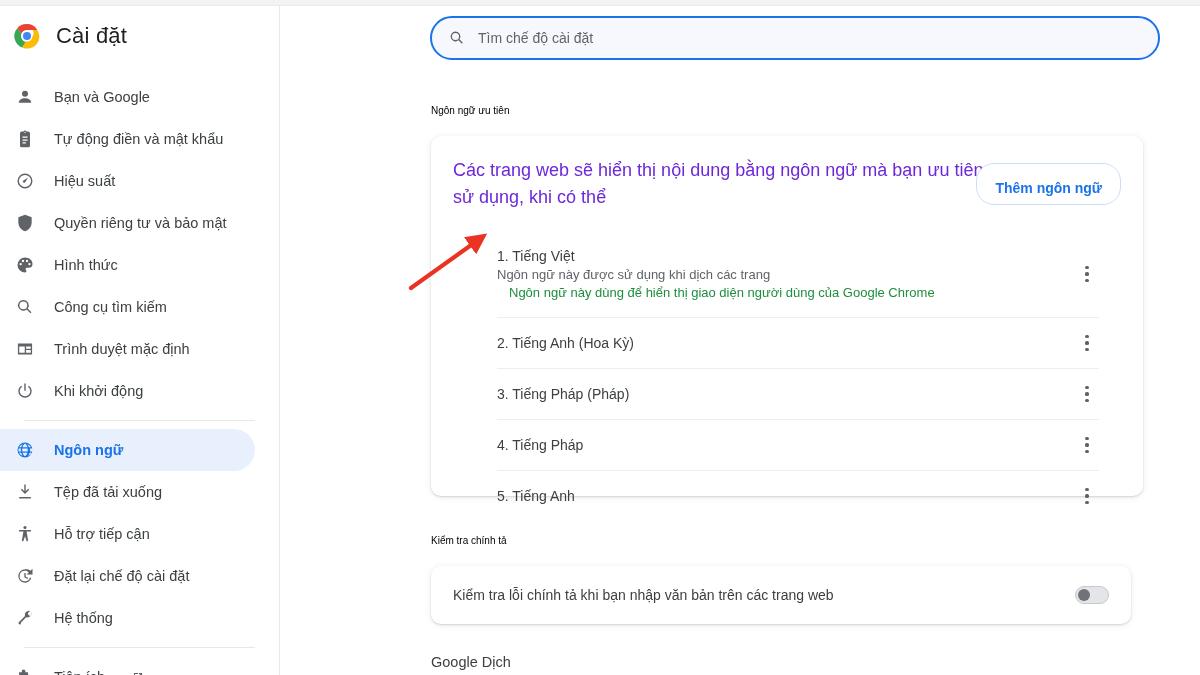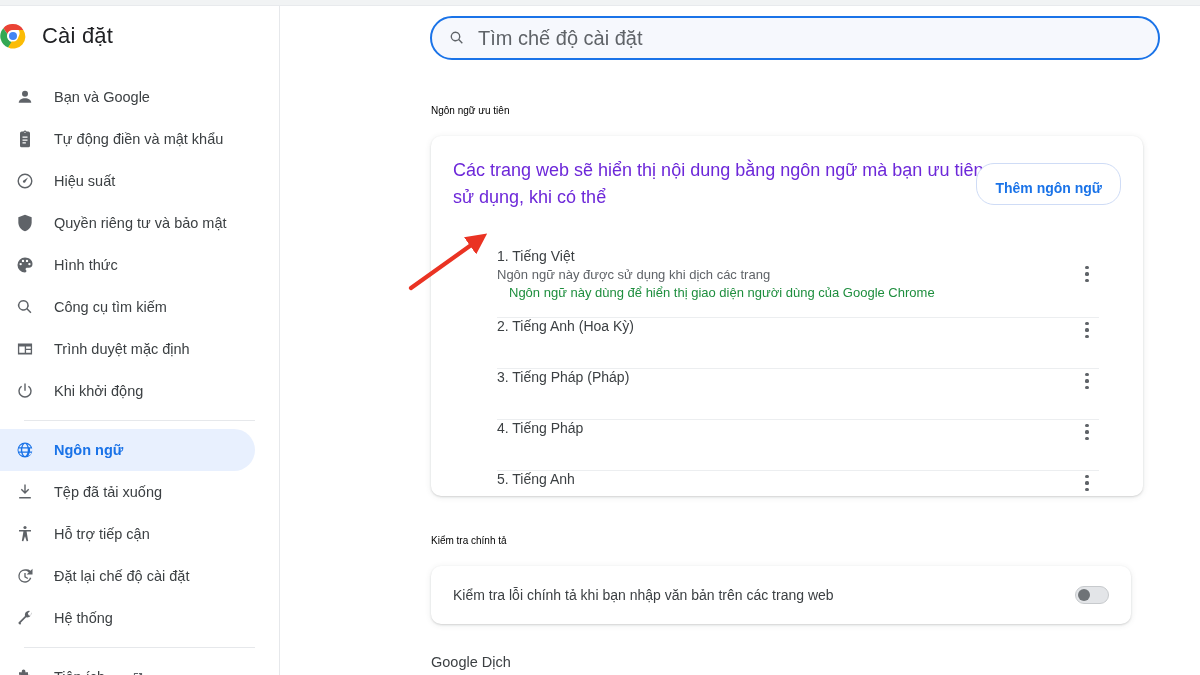--- a/index.html
+++ b/index.html
@@ -17,21 +17,21 @@
     background:#f1f3f4; border-bottom:1px solid #e8eaed;
   }
 
   
   .sidebar {
     position:absolute; left:0; top:6px; width:280px; height:669px;
     background:#fff; border-right:1px solid #e6e8eb;
     overflow:hidden;
   }
   .brand {
-    display:flex; align-items:center; height:60px; gap:16px;
+    display:flex; align-items:center; height:60px; padding-left:14px; gap:16px;
   }
   .chrome-logo { width:26px; height:26px; position:relative; flex:0 0 auto; }
   .brand-title {
     font-size:22px; color:#202124; letter-spacing:.2px; font-weight:400;
   }
   .nav { margin-top:10px; }
   .nav-item {
     display:flex; align-items:center; height:42px;
     margin:0 24px 0 0; padding-left:14px; gap:18px;
     border-radius:0 21px 21px 0; cursor:pointer;
@@ -56,21 +56,21 @@
     background:#fff; overflow:hidden;
   }
   .searchwrap { position:absolute; left:149px; top:10px; width:730px; height:44px; }
   .searchbox {
     width:730px; height:44px; border:2px solid #1a73e8; border-radius:22px;
     background:#f6f8fd; display:flex; align-items:center; padding:0 16px; gap:12px;
   }
   .searchbox .s-ico svg { width:18px; height:18px; fill:#5f6368; display:block; }
   .search-input {
     border:none; outline:none; background:transparent;
-    font-family:"Liberation Sans", sans-serif; font-size:20px; color:#3c4043;
+    font-family:"Liberation Sans", sans-serif; font-size:14px; color:#3c4043;
     width:640px; height:40px;
   }
   .search-input::placeholder { color:#5f6368; }
 
   .section-label {
     position:absolute; font-size:10px; color:#000000;
   }
   .lang-label { left:150px; top:99px; }
   .spell-label { left:150px; top:529px; }
   .gtrans-label { left:150px; top:648px; font-size:14.5px; color:#3c4043; }
@@ -94,21 +94,21 @@
     border:1px solid #cfdcf6; background:#fff; color:#1a73e8;
     border-radius:18px; height:42px; padding:16px 18px;
     font-family:"Liberation Sans", sans-serif; font-size:14px; font-weight:600;
     cursor:pointer; white-space:nowrap;
   }
 
   .lang-list { padding:0 22px 0 0; }
   .lang-row {
     position:relative; margin-left:66px; margin-right:22px;
     border-top:1px solid #eceef0;
-    display:flex; align-items:flex-start; justify-content:space-between;
+    display:flex; align-items:center; justify-content:space-between;
     min-height:51px;
   }
   .lang-row.first { border-top:none; min-height:86px; align-items:center; }
   .lang-texts { display:flex; flex-direction:column; gap:3px; padding:8px 0; }
   .lang-name { font-size:14px; color:#3c4043; }
   .lang-sub { font-size:13px; color:#5f6368; }
   .lang-sub.green { color:#1e8e3e;margin-left:12px; }
   .dots { width:24px; height:24px; display:flex; flex-direction:column;
           align-items:center; justify-content:center; gap:3px; cursor:pointer; }
   .dots i { width:3.2px; height:3.2px; border-radius:50%; background:#5f6368; display:block; }

